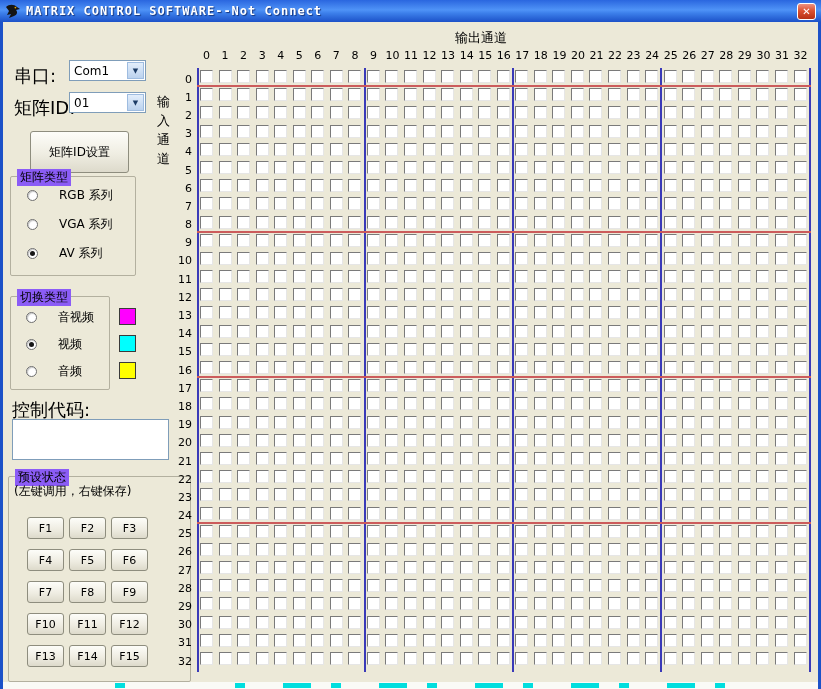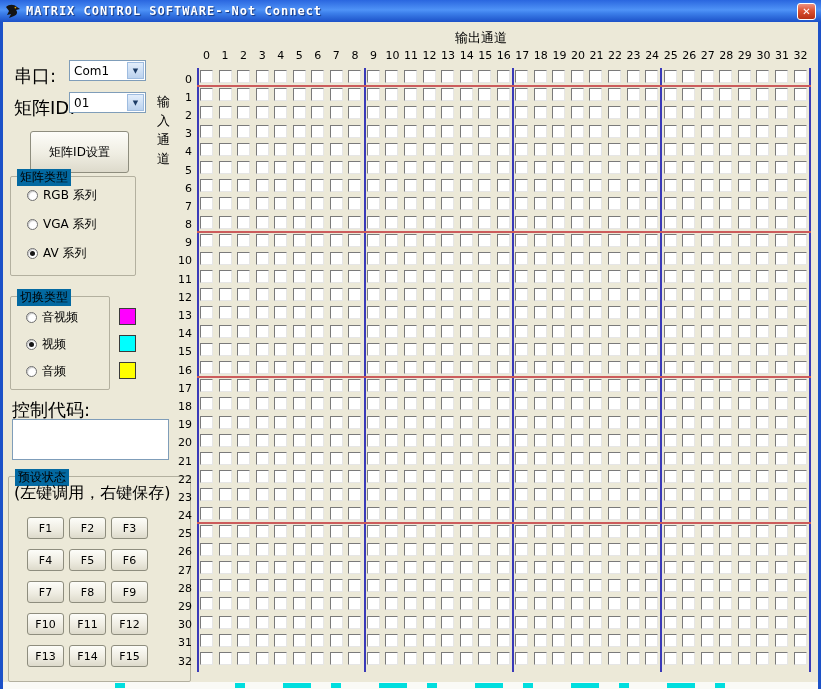--- a/index.html
+++ b/index.html
@@ -40,36 +40,36 @@
     border:1px solid #9EBCE0; display:flex; align-items:center; justify-content:center;
     font-size:7px; color:#1C3C66;
   }
   .btn {
     position:absolute;
     background:linear-gradient(180deg,#FDFDF9,#EFEDE2 55%,#DDDACB);
     border:1px solid #8E8D7E; border-radius:3px; font-size:12px; color:#000;
     display:flex; align-items:center; justify-content:center; font-family:inherit;
   }
   .groupbox { position:absolute; border:1px solid #B3B09F; border-radius:2px; }
-  .legend { position:absolute; top:-8px; left:6px; background:#0369a1; padding:0 3px; font-size:12px; white-space:nowrap; }
+  .legend { position:absolute; top:-8px; left:6px; background:#8b5cf6; padding:0 3px; font-size:12px; white-space:nowrap; }
   .radio-col { position:absolute; display:flex; flex-direction:column; }
   .g1 { left:16px; top:11px; gap:15px; }
   .g2 { left:15px; top:13px; gap:13px; }
   .radio-row { display:flex; align-items:center; height:14px; }
   .radio {
     width:11px; height:11px; border-radius:50%; background:#fff;
     border:1px solid #6F6F6F; box-shadow:inset 1px 1px 1px #C9C9C9;
     display:inline-flex; align-items:center; justify-content:center; flex:0 0 auto;
   }
   .radio.on::after { content:""; width:5px; height:5px; border-radius:50%; background:#161616; }
-  .radio-label { margin-left:5px; white-space:nowrap; }
+  .radio-label { margin-left:21px; white-space:nowrap; }
   .swatches { position:absolute; left:119px; top:308px; display:flex; flex-direction:column; gap:10px; }
   .swatch { width:17px; height:17px; border:1px solid #3A3A3A; }
   .textbox { position:absolute; left:12px; top:419px; width:157px; height:41px; background:#fff; border:1px solid #7F9DB9; padding:2px 4px; }
-  .presets-subtitle { position:absolute; left:5px; top:6px; font-size:16px; white-space:nowrap; }
+  .presets-subtitle { position:absolute; left:5px; top:6px; font-size:12px; white-space:nowrap; }
   .preset-grid { position:absolute; left:18px; top:40px; display:grid; grid-template-columns:repeat(3,37px); gap:10px 5px; }
   .fbtn {
     width:37px; height:22px;
     background:linear-gradient(180deg,#FDFDF9,#EFEDE2 55%,#DDDACB);
     border:1px solid #8E8D7E; border-radius:3px; font-size:11px; font-family:inherit;
     display:flex; align-items:center; justify-content:center;
   }
 
   
   .output-label { position:absolute; left:426px; top:29px; width:110px; text-align:center; font-size:13px; }

